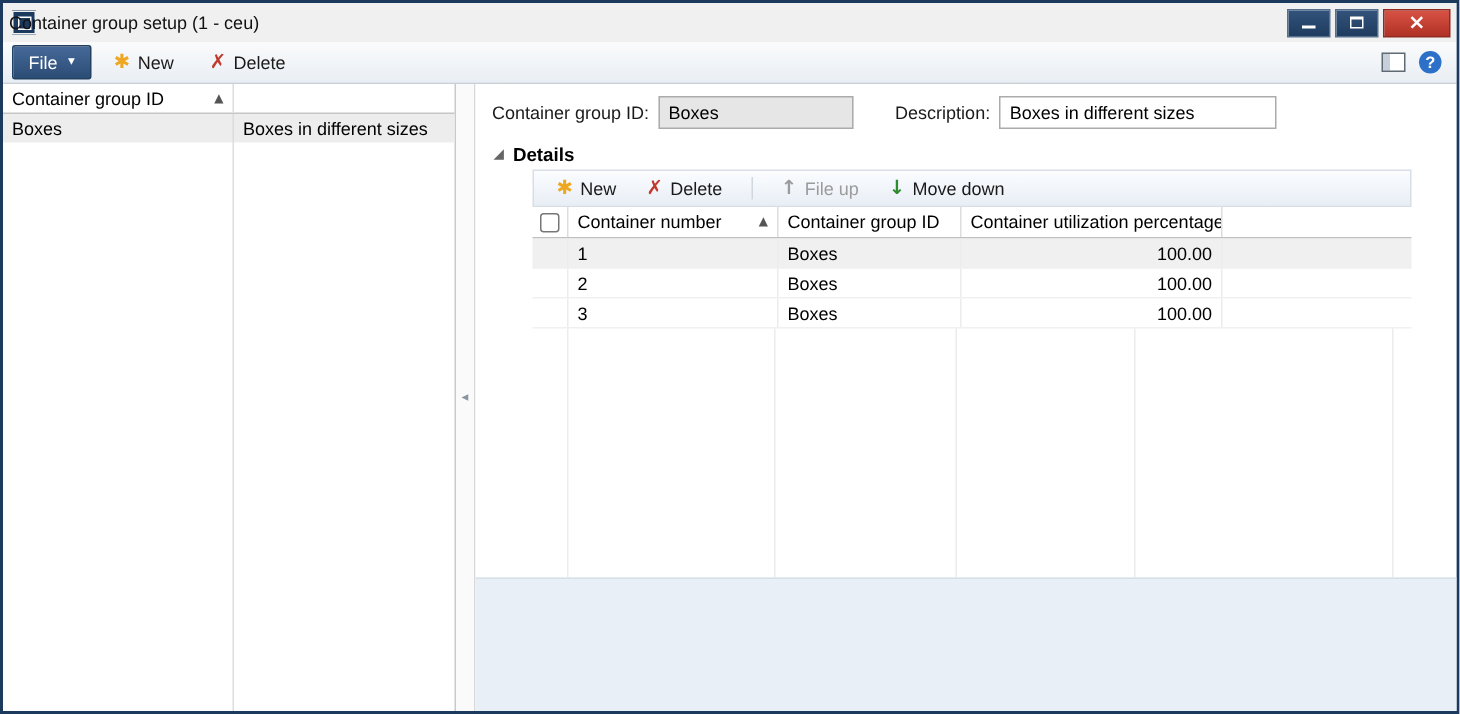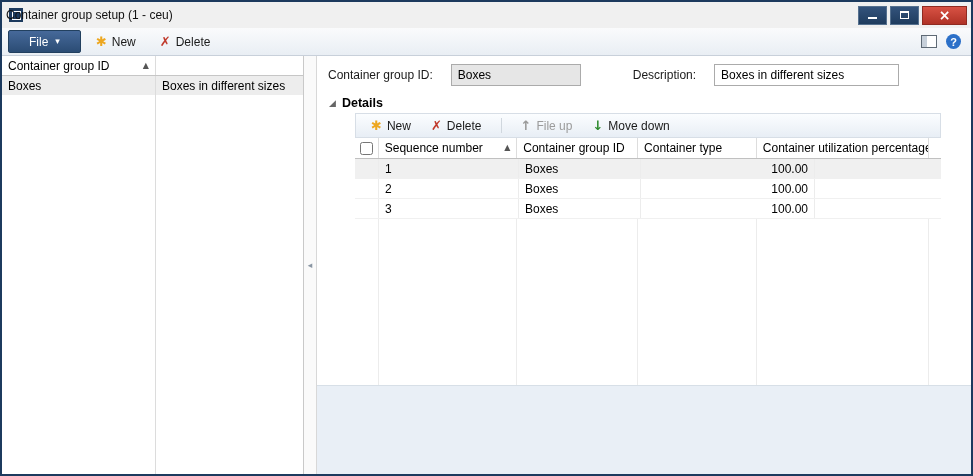--- a/index.html
+++ b/index.html
@@ -16,21 +16,21 @@
   .app-icon::after { content:""; position:absolute; left:4px; top:4px; width:7px; height:7px; border:1px solid #fff; }
   .title { position:absolute; left:4px; right:0; text-align:left; color:#111; pointer-events:none; }
   .win-buttons { margin-left:auto; display:flex; gap:3px; position:relative; z-index:2; }
   .win-btn { height:19px; display:flex; align-items:center; justify-content:center; cursor:pointer; border:1px solid #55708e; }
   .win-btn.minmax { width:29px; background:linear-gradient(#33537c,#1f3c5e); }
   .win-btn.close { width:45px; background:linear-gradient(#d85244,#b03226); border-color:#8f2a20; color:#fff; font-size:14px; font-weight:bold; line-height:1; }
   .glyph-min { width:9px; height:2px; background:#fff; margin-top:6px; }
   .glyph-max { width:9px; height:8px; border:1px solid #fff; border-top-width:2px; }
   
   .menubar { height:28px; background:linear-gradient(#fafbfc,#e9eef4); border-bottom:1px solid #c8d0da; display:flex; align-items:center; padding:0 6px; gap:6px; flex:0 0 auto; }
-  .file-btn { height:23px; padding:0 20px; background:linear-gradient(#46699a,#2b4c74); border:1px solid #22405f; border-radius:2px; color:#fff; display:flex; align-items:center; gap:7px; font:12px "Liberation Sans",sans-serif; cursor:pointer; }
+  .file-btn { height:23px; padding:0 10px; background:linear-gradient(#46699a,#2b4c74); border:1px solid #22405f; border-radius:2px; color:#fff; display:flex; align-items:center; gap:7px; font:12px "Liberation Sans",sans-serif; cursor:pointer; }
   .file-chevron { font-size:9px; }
   .tb-btn { display:flex; align-items:center; gap:5px; padding:2px 8px; background:transparent; border:1px solid transparent; font:12px "Liberation Sans",sans-serif; color:#1a1a1a; cursor:pointer; white-space:nowrap; }
   .tb-btn.disabled { color:#9b9b9b; cursor:default; }
   .icon { font-family:"DejaVu Sans", sans-serif; line-height:1; }
   .new-icon { color:#eda720; font-size:13px; }
   .delete-icon { color:#c0392b; font-size:13px; font-weight:bold; }
   .up-icon { color:#9b9b9b; font-weight:bold; font-size:13px; }
   .down-icon { color:#2e8b2e; font-weight:bold; font-size:13px; }
   .menubar-right { margin-left:auto; display:flex; align-items:center; gap:9px; padding-right:4px; }
   .panes-icon { width:16px; height:13px; border:1px solid #5f6a75; background:linear-gradient(90deg,#c7d0da 0 5px,#fff 5px); cursor:pointer; }
@@ -45,21 +45,21 @@
   .lg-c2 { flex:1; }
   .lg-row { display:flex; height:19px; flex:0 0 auto; cursor:default; }
   .lg-row.selected { background:#ededed; }
   .lg-filler { flex:1; display:flex; }
   .sort-icon { font-size:8px; color:#555; margin-left:auto; }
   
   .splitter { width:13px; background:#fafafa; border-right:1px solid #d8d8d8; display:flex; align-items:center; justify-content:center; cursor:col-resize; flex:0 0 auto; }
   .splitter-arrow { font-size:9px; color:#8a96a3; }
   
   .right-panel { flex:1; background:#fff; display:flex; flex-direction:column; min-width:0; }
-  .fields-row { display:flex; align-items:center; margin:8px 10px 0 11px; gap:18px; flex:0 0 auto; }
+  .fields-row { display:flex; align-items:center; margin:8px 10px 0 11px; gap:6px; flex:0 0 auto; }
   .field-label { color:#1a1a1a; white-space:nowrap; }
   .tb { height:22px; border:1px solid #ababab; padding:0 6px; font:12px "Liberation Sans",sans-serif; }
   .tb.ro { background:#e6e6e6; width:130px; }
   .tb.ed { background:#fff; width:185px; }
   .fgap { width:16px; }
   .details-header { display:flex; align-items:center; gap:6px; margin:10px 0 3px 12px; font-weight:bold; font-size:12.5px; flex:0 0 auto; }
   .expander { font-size:9px; color:#666; font-weight:normal; }
   .details-content { margin:0 30px 0 38px; display:flex; flex-direction:column; flex:0 0 auto; }
   .dt-toolbar { height:25px; background:linear-gradient(#fbfdff,#e8eef5); border:1px solid #d7dee6; display:flex; align-items:center; padding:0 6px; gap:2px; flex:0 0 auto; }
   .tb-sep { width:1px; height:15px; background:#d0d7de; margin:0 8px; }
@@ -189,28 +189,25 @@
             <span class="icon down-icon">↓</span>
             <span>Move down</span>
           </button>
         </div>
 
         <div class="dg-header">
           <div class="dg-cell col-cb">
             <input type="checkbox" class="hdr-cb" style="">
           </div>
           <div class="dg-cell col-seq">
-            <span>Sequence number</span>
+            <span>Container number</span>
             <span class="icon sort-icon">▲</span>
           </div>
           <div class="dg-cell col-grp">
             <span>Container group ID</span>
-          </div>
-          <div class="dg-cell col-type">
-            <span>Container type</span>
           </div>
           <div class="dg-cell col-util">
             <span>Container utilization percentage</span>
           </div>
           <div class="dg-cell col-fill"></div>
         </div>
 
         <div class="dg-row selected">
           <div class="dg-cell col-cb"></div>
           <div class="dg-cell col-seq">1</div>

